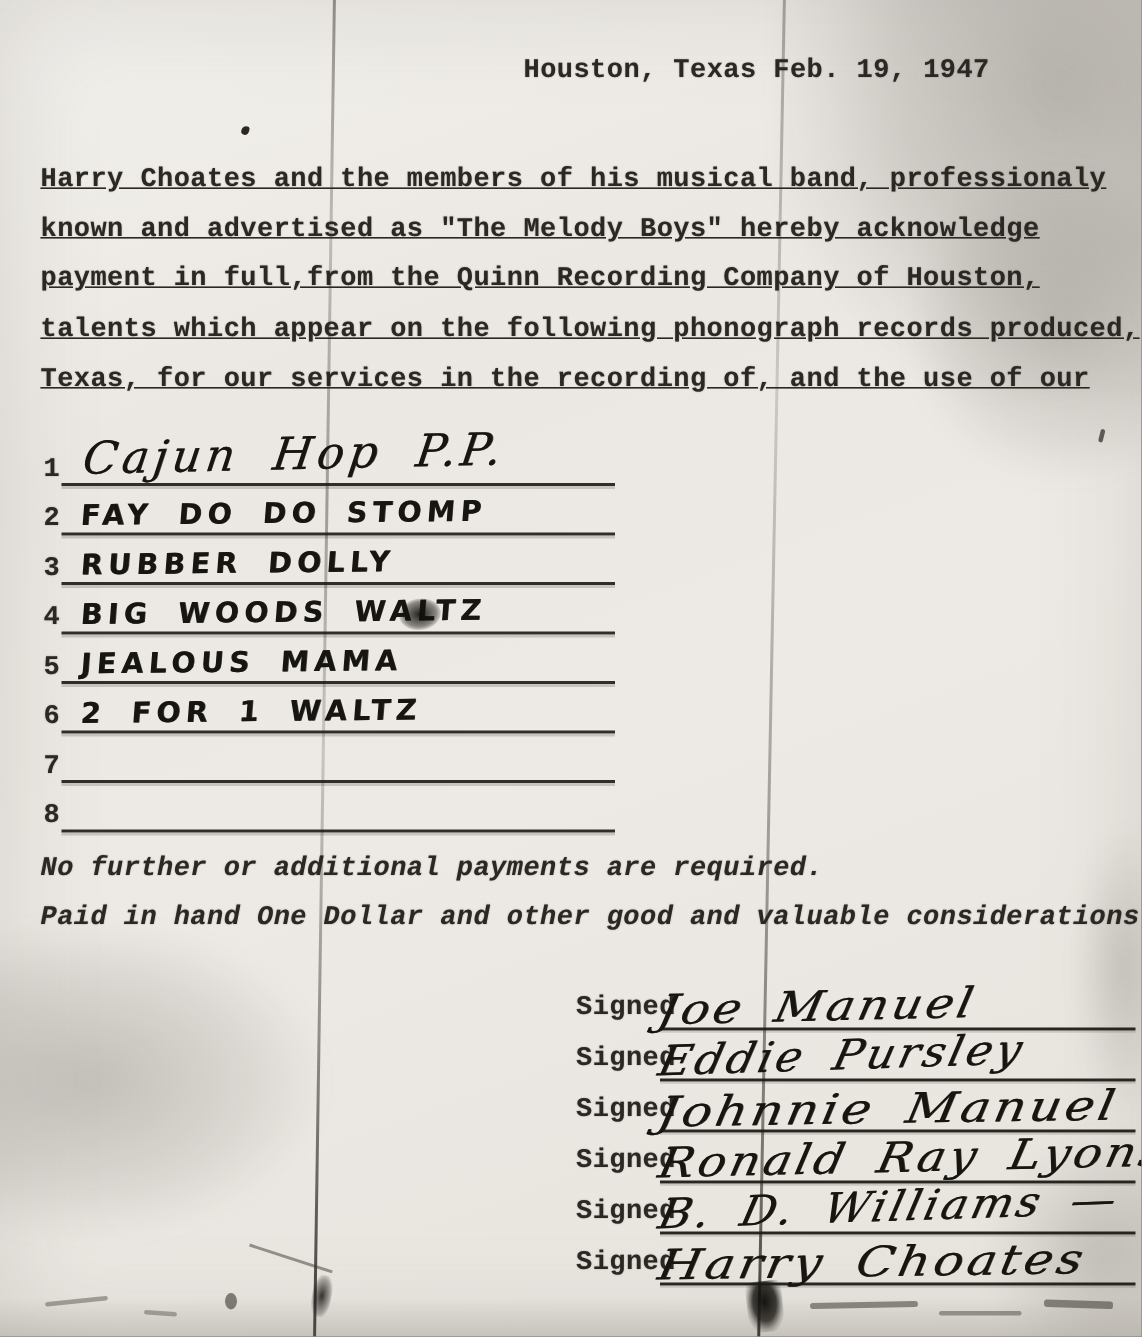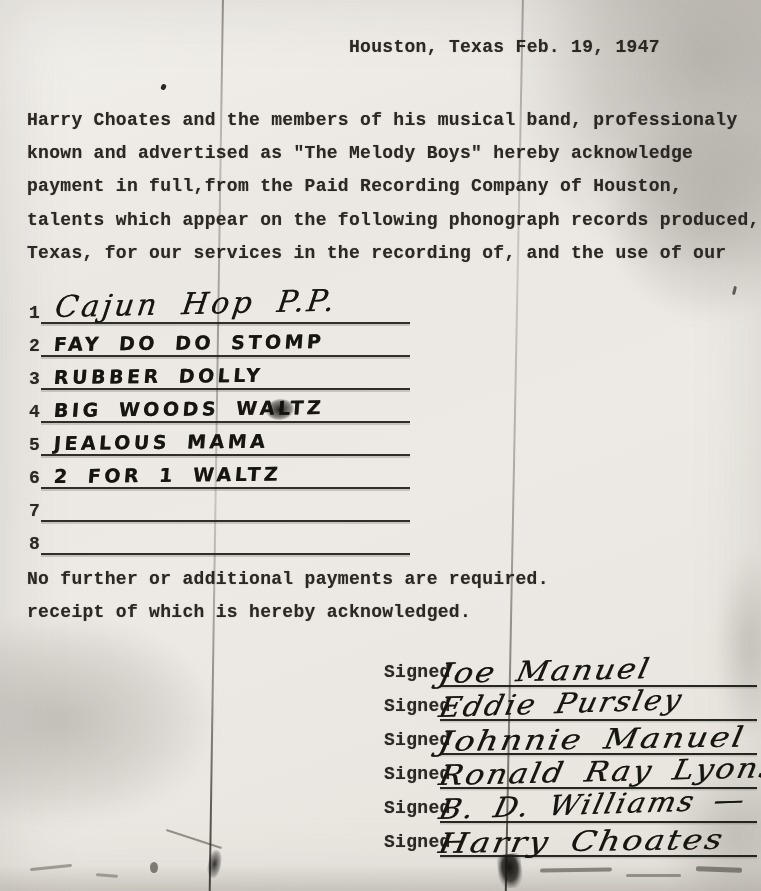--- a/index.html
+++ b/index.html
@@ -18,23 +18,23 @@
     font-family: "Liberation Mono", monospace;
     font-weight: 700;
     font-size: 18px;
     color: #2b2823;
     letter-spacing: 0.3px;
     text-shadow: 0 0 1px rgba(43,40,35,0.45);
     white-space: pre;
   }
   .dateline { position: absolute; left: 349px; top: 37px; }
   .body-par { position: absolute; left: 27px; top: 104px; }
-  .pline { height: 33.2px; line-height: 33.2px; }
+  .pline { height: 33.2px; line-height: 33.2px; text-decoration: underline; }
   .closing { position: absolute; left: 27px; top: 563px; }
-  .cline { height: 33px; line-height: 33px; }
+  .cline { height: 33px; line-height: 33px; font-style: italic; }
   
   .hand {
     font-family: "DejaVu Serif", serif;
     color: #17150f;
     white-space: nowrap;
     text-shadow: 0.4px 0 0 rgba(23,21,15,0.75);
   }
   .cursive {
     font-style: italic;
     font-size: 30px;
@@ -169,21 +169,21 @@
   <div class="artifact bm4"></div>
   <div class="artifact bm5"></div>
   <div class="artifact bm6"></div>
   <div class="artifact bottom-shade"></div>
 
   <div class="tw dateline">Houston, Texas Feb. 19, 1947</div>
 
   <div class="body-par">
     <div class="tw pline">Harry Choates and the members of his musical band, professionaly</div>
     <div class="tw pline">known and advertised as "The Melody Boys" hereby acknowledge</div>
-    <div class="tw pline">payment in full,from the Paid Recording Company of Houston,</div>
+    <div class="tw pline">payment in full,from the Quinn Recording Company of Houston,</div>
     <div class="tw pline">talents which appear on the following phonograph records produced,</div>
     <div class="tw pline">Texas, for our services in the recording of, and the use of our</div>
   </div>
 
   <div class="song-row" style="top:290px">
     <span class="tw song-num">1</span>
     <span class="song-rule"></span>
     <span class="hand cursive">Cajun Hop P.P.</span>
   </div>
   <div class="song-row" style="top:323px">
@@ -218,21 +218,21 @@
     <span class="hand handprint"></span>
   </div>
   <div class="song-row" style="top:521px">
     <span class="tw song-num">8</span>
     <span class="song-rule"></span>
     <span class="hand handprint"></span>
   </div>
 
   <div class="closing">
     <div class="tw cline">No further or additional payments are required.</div>
-    <div class="tw cline">receipt of which is hereby acknowledged.</div>
+    <div class="tw cline">Paid in hand One Dollar and other good and valuable considerations</div>
   </div>
 
   <div class="sig-row" style="top:651px">
     <span class="tw sig-label">Signed</span>
     <span class="sig-rule"></span>
     <span class="hand sighand">Joe Manuel</span>
   </div>
   <div class="sig-row v2" style="top:685px">
     <span class="tw sig-label">Signed</span>
     <span class="sig-rule"></span>

